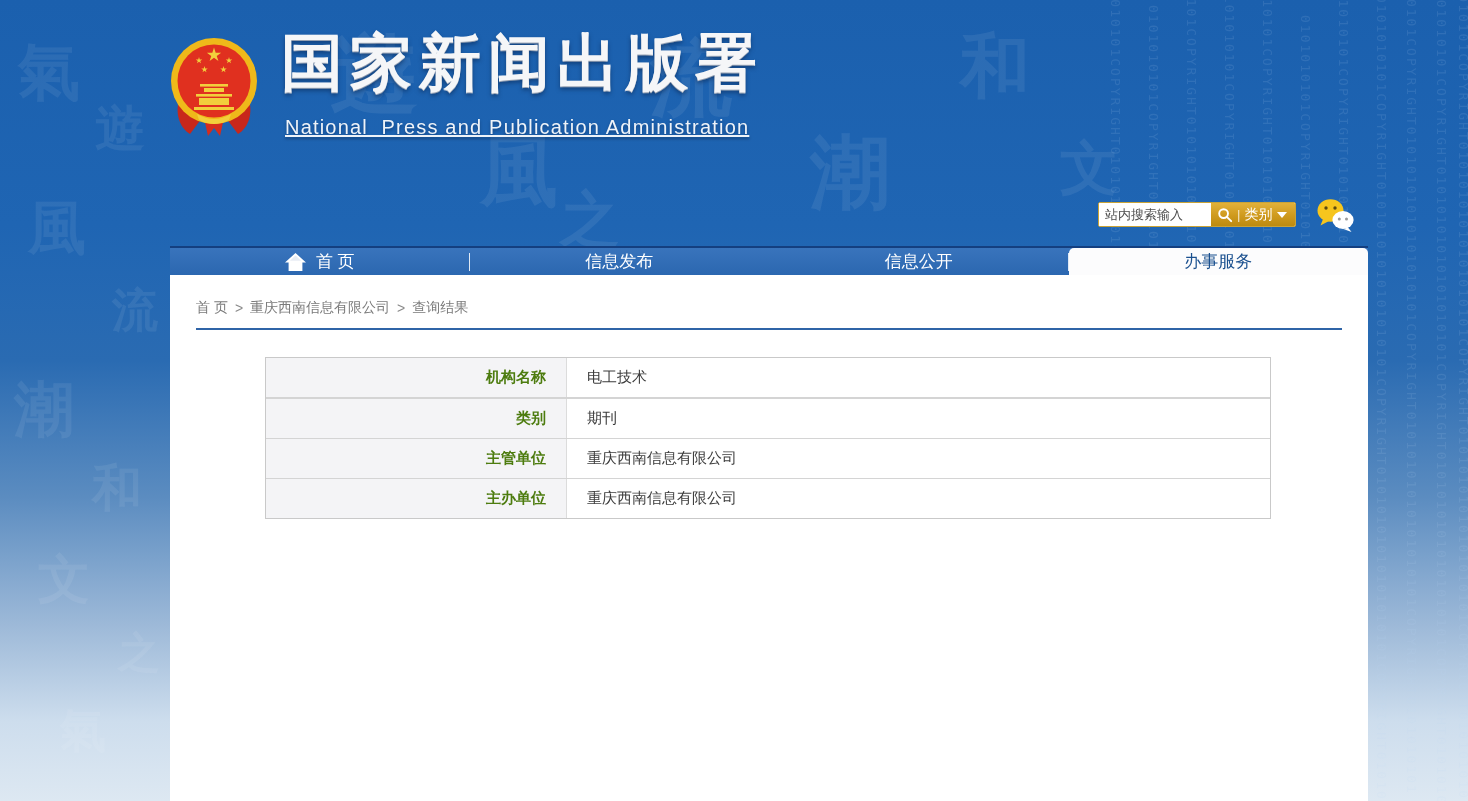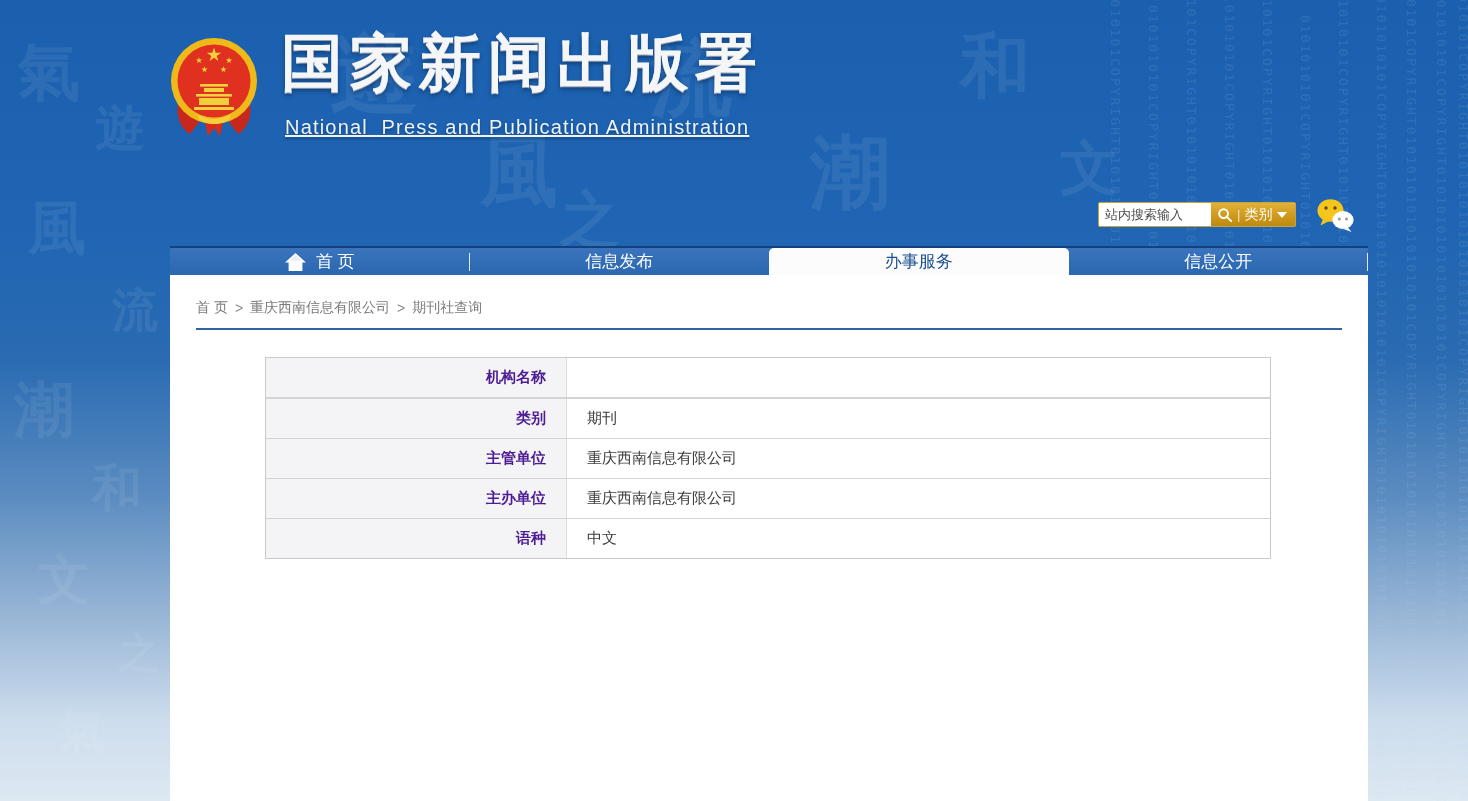--- a/index.html
+++ b/index.html
@@ -110,21 +110,21 @@
   }
   .result-table {
     margin:27px 0 0 95px; width:1006px;
     border:1px solid #c9c9c9; background:#fff;
   }
   .trow { display:grid; grid-template-columns:301px 1fr; border-bottom:1px solid #d4d4d4; }
   .trow:last-child { border-bottom:none; }
   .tlabel {
     background:#f4f4f6; border-right:1px solid #dcdcdc;
     min-height:39px; display:flex; align-items:center; justify-content:flex-end;
-    padding-right:20px; font-size:15px; font-weight:bold; color:#4c1d95;
+    padding-right:20px; font-size:15px; font-weight:bold; color:#4d7c0f;
   }
   .tvalue {
     min-height:39px; display:flex; align-items:center; padding-left:20px;
     font-size:15px; color:#3c3c3c;
   }
 </style>
 </head>
 <body>
 
 <div class="page">
@@ -222,60 +222,57 @@
       <svg width="21" height="18" viewBox="0 0 21 18">
         <polygon points="10.5,0 21,9.4 17.4,9.4 17.4,18 3.6,18 3.6,9.4 0,9.4" fill="#ffffff"></polygon>
         <polygon points="10.5,2.6 16.2,7.8 4.8,7.8" fill="#e8edf4"></polygon>
       </svg>
       <span>首 页</span>
       <span class="divider-right"></span>
     </div>
     <div class="nav-item">
       <span>信息发布</span>
     </div>
-    <div class="nav-item active">
-      <span>办事服务</span>
-    </div>
     <div class="nav-item">
       <span>信息公开</span>
       <span class="divider-right"></span>
+    </div>
+    <div class="nav-item active">
+      <span>办事服务</span>
     </div>
   </div>
 
   <div class="panel">
 
     <div class="breadcrumb">
       <span class="crumb">首 页</span>
       <span class="crumb-sep">&gt;</span>
       <span class="crumb">重庆西南信息有限公司</span>
       <span class="crumb-sep">&gt;</span>
-      <span class="crumb current">期刊社查询</span>
+      <span class="crumb current">查询结果</span>
     </div>
 
     <div class="blue-rule"></div>
 
 
     <div class="result-table">
         <div class="trow">
           <div class="tlabel">机构名称</div>
+          <div class="tvalue">电工技术</div>
         </div>
         <div class="trow">
         </div>
         <div class="trow">
           <div class="tlabel">类别</div>
           <div class="tvalue">期刊</div>
         </div>
         <div class="trow">
           <div class="tlabel">主管单位</div>
           <div class="tvalue">重庆西南信息有限公司</div>
         </div>
         <div class="trow">
           <div class="tlabel">主办单位</div>
           <div class="tvalue">重庆西南信息有限公司</div>
         </div>
-        <div class="trow">
-          <div class="tlabel">语种</div>
-          <div class="tvalue">中文</div>
-        </div>
       </div>
   </div>
 
 </div>
 
 </body></html>

